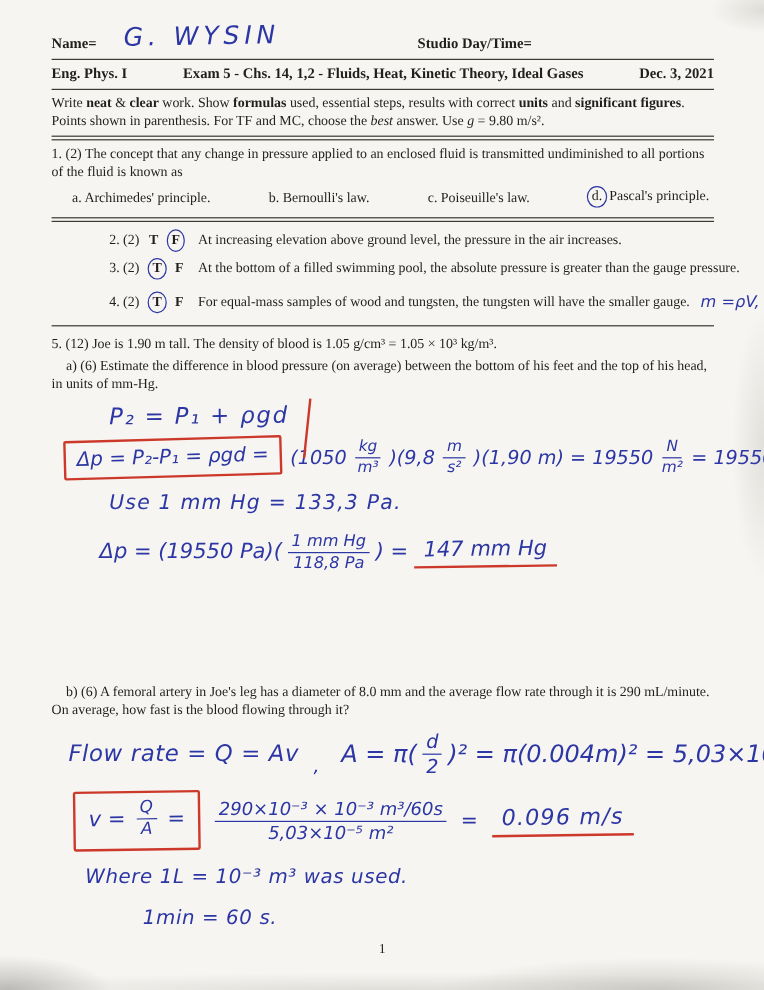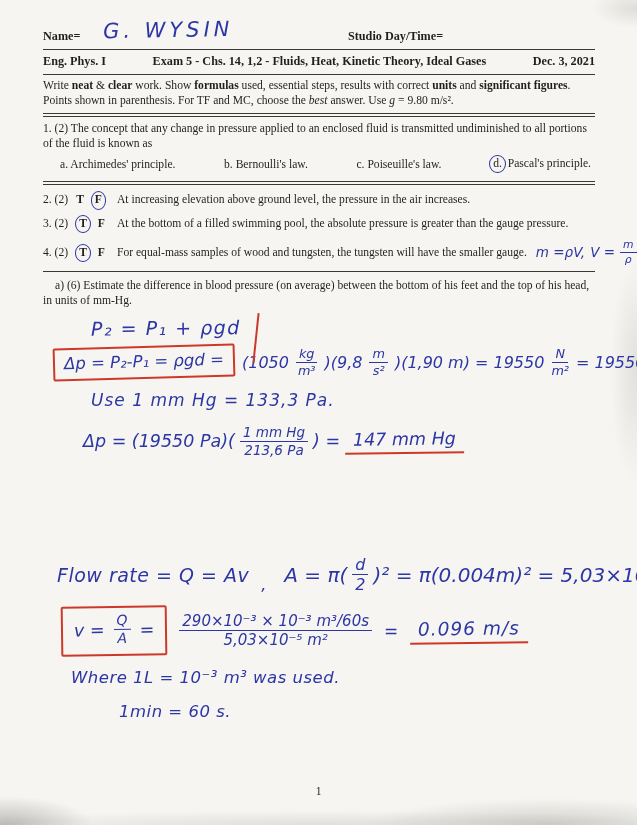--- a/index.html
+++ b/index.html
@@ -36,21 +36,21 @@
   .course-row { display: flex; justify-content: space-between; font-size: 12.2px; padding: 2px 0 3px; }
   .instructions { padding: 1px 0 2px; }
 
   
   .q1-text { margin-top: 3px; }
   .mc-row { display: flex; justify-content: space-between; padding: 4px 4px 5px 17px; align-items: center; }
   .mc-opt { white-space: nowrap; }
   .circ-blue { display: inline-block; border: 1.6px solid #2c36a4; border-radius: 50%; padding: 0 3px 1px; margin: 0 -1px; }
 
   
-  .tf-row { display: flex; gap: 8px; padding: 2.6px 0; white-space: nowrap; align-items: baseline; }
+  .tf-row { display: flex; gap: 8px; padding: 2.6px 0; white-space: nowrap; align-items: baseline; margin-left: 48px; }
   .tf-letter { font-weight: bold; }
   .tf-text { margin-left: 4px; }
   .q4-note { display: inline-flex; align-items: center; gap: 5px; font-size: 13.5px; margin-left: 1px; transform: translateY(1px); }
 
   
   .q5-intro { padding: 3px 0 1px; }
   .indent-para { text-indent: 12px; padding: 2px 0; }
 
   
   .frac { display: inline-flex; flex-direction: column; align-items: center; line-height: 1.1; font-size: 0.8em; vertical-align: middle; }
@@ -151,20 +151,21 @@
         <span>m =ρV,</span>
         <span>V =</span>
         <span class="frac">
           <span class="fnum">m</span>
           <span class="fden">ρ</span>
         </span>
       </span>
     </div>
     <div class="rule3"></div>
 
+    <div class="print q5-intro">5. (12) Joe is 1.90 m tall. The density of blood is 1.05 g/cm³ = 1.05 × 10³ kg/m³.</div>
     <div class="print indent-para">a) (6) Estimate the difference in blood pressure (on average) between the bottom of his feet and the top of his head, in units of mm-Hg.</div>
 
     <div class="hw wa1">P₂ = P₁ + ρgd</div>
 
     <div class="hw wa2">
       <span class="redbox">Δp = P₂-P₁ = ρgd =</span>
       <span class="red-vline"></span>
       <span>(1050</span>
       <span class="frac">
         <span class="fnum">kg</span>
@@ -182,28 +183,29 @@
       </span>
       <span>= 19550 Pa</span>
     </div>
 
     <div class="hw wa3">Use  1 mm Hg = 133,3 Pa.</div>
 
     <div class="hw wa4">
       <span>Δp = (19550 Pa)(</span>
       <span class="frac">
         <span class="fnum">1 mm Hg</span>
-        <span class="fden">213,6 Pa</span>
+        <span class="fden">118,8 Pa</span>
       </span>
       <span>) =</span>
       <span class="redunder">147 mm Hg</span>
     </div>
 
     <div class="spacer-a"></div>
 
+    <div class="print indent-para">b) (6) A femoral artery in Joe's leg has a diameter of 8.0 mm and the average flow rate through it is 290 mL/minute. On average, how fast is the blood flowing through it?</div>
 
     <div class="hw wb1">
       <span class="wb-flow">Flow rate = Q = Av</span>
       <span class="wb-comma">,</span>
       <span class="wb-area">
         <span>A = π(</span>
         <span class="frac">
           <span class="fnum">d</span>
           <span class="fden">2</span>
         </span>

